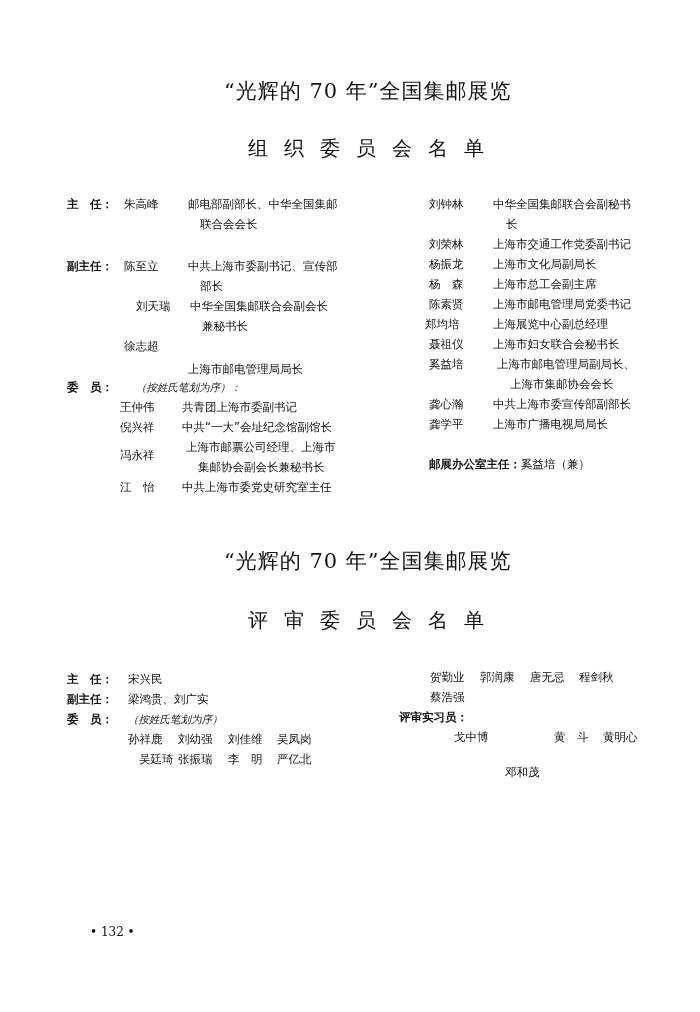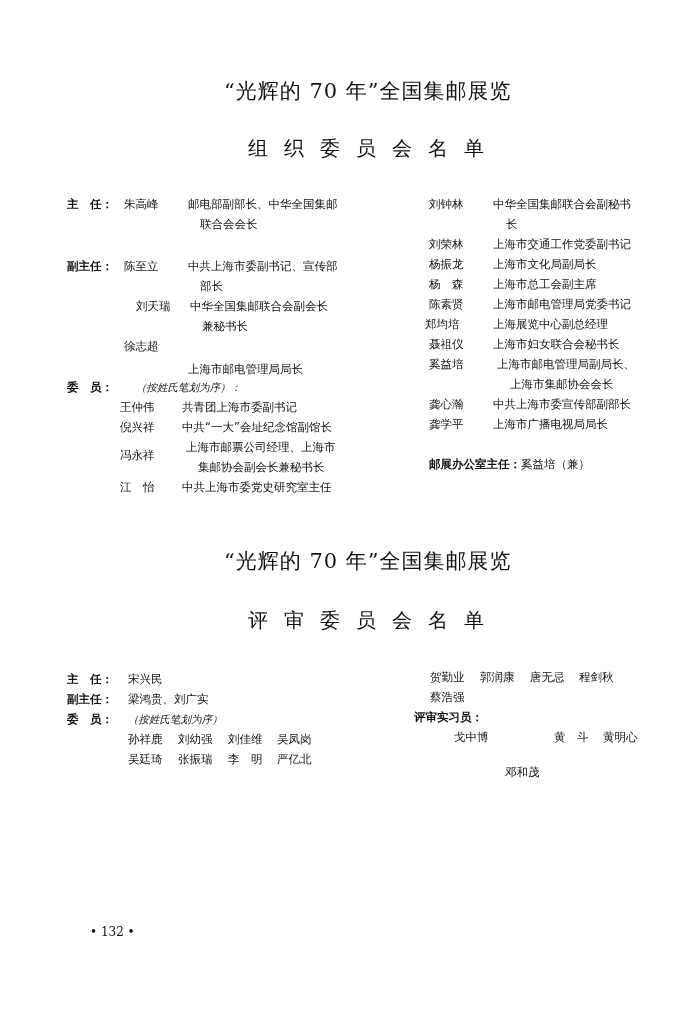--- a/index.html
+++ b/index.html
@@ -80,29 +80,29 @@
 <div class="abs t" style="left:128px;top:669px;">宋兴民</div>
 <div class="abs t b" style="left:67px;top:689px;">副主任：</div>
 <div class="abs t" style="left:128px;top:689px;">梁鸿贵、刘广实</div>
 <div class="abs t b" style="left:67px;top:709px;">委　员：</div>
 <div class="abs t note" style="left:128px;top:709px;">（按姓氏笔划为序）</div>
 
 <div class="abs t" style="left:128px;top:729px;">孙祥鹿</div>
 <div class="abs t" style="left:178px;top:729px;">刘幼强</div>
 <div class="abs t" style="left:228px;top:729px;">刘佳维</div>
 <div class="abs t" style="left:277px;top:729px;">吴凤岗</div>
-<div class="abs t" style="left:128px;top:749px;">吴廷琦</div>
+<div class="abs t" style="left:139px;top:749px;">吴廷琦</div>
 <div class="abs t" style="left:178px;top:749px;text-align:right;">张振瑞</div>
 <div class="abs t" style="left:228px;top:749px;">李　明</div>
 <div class="abs t" style="left:277px;top:749px;">严亿北</div>
 
 <div class="abs t" style="left:430px;top:667px;">贺勤业</div>
 <div class="abs t" style="left:480px;top:667px;">郭润康</div>
 <div class="abs t" style="left:530px;top:667px;">唐无忌</div>
 <div class="abs t" style="left:579px;top:667px;">程剑秋</div>
 <div class="abs t" style="left:430px;top:687px;">蔡浩强</div>
-<div class="abs t b" style="left:414px;top:707px;">评审实习员：</div>
+<div class="abs t b" style="left:399px;top:707px;">评审实习员：</div>
 <div class="abs t" style="left:454px;top:727px;">戈中博</div>
 <div class="abs t" style="left:505px;top:727px;margin-top:35px;">邓和茂</div>
 <div class="abs t" style="left:554px;top:727px;">黄　斗</div>
 <div class="abs t" style="left:603px;top:727px;">黄明心</div>
 
 <div class="abs pg" style="left:90px;top:925px;">• 132 •</div>
 
 </body></html>

